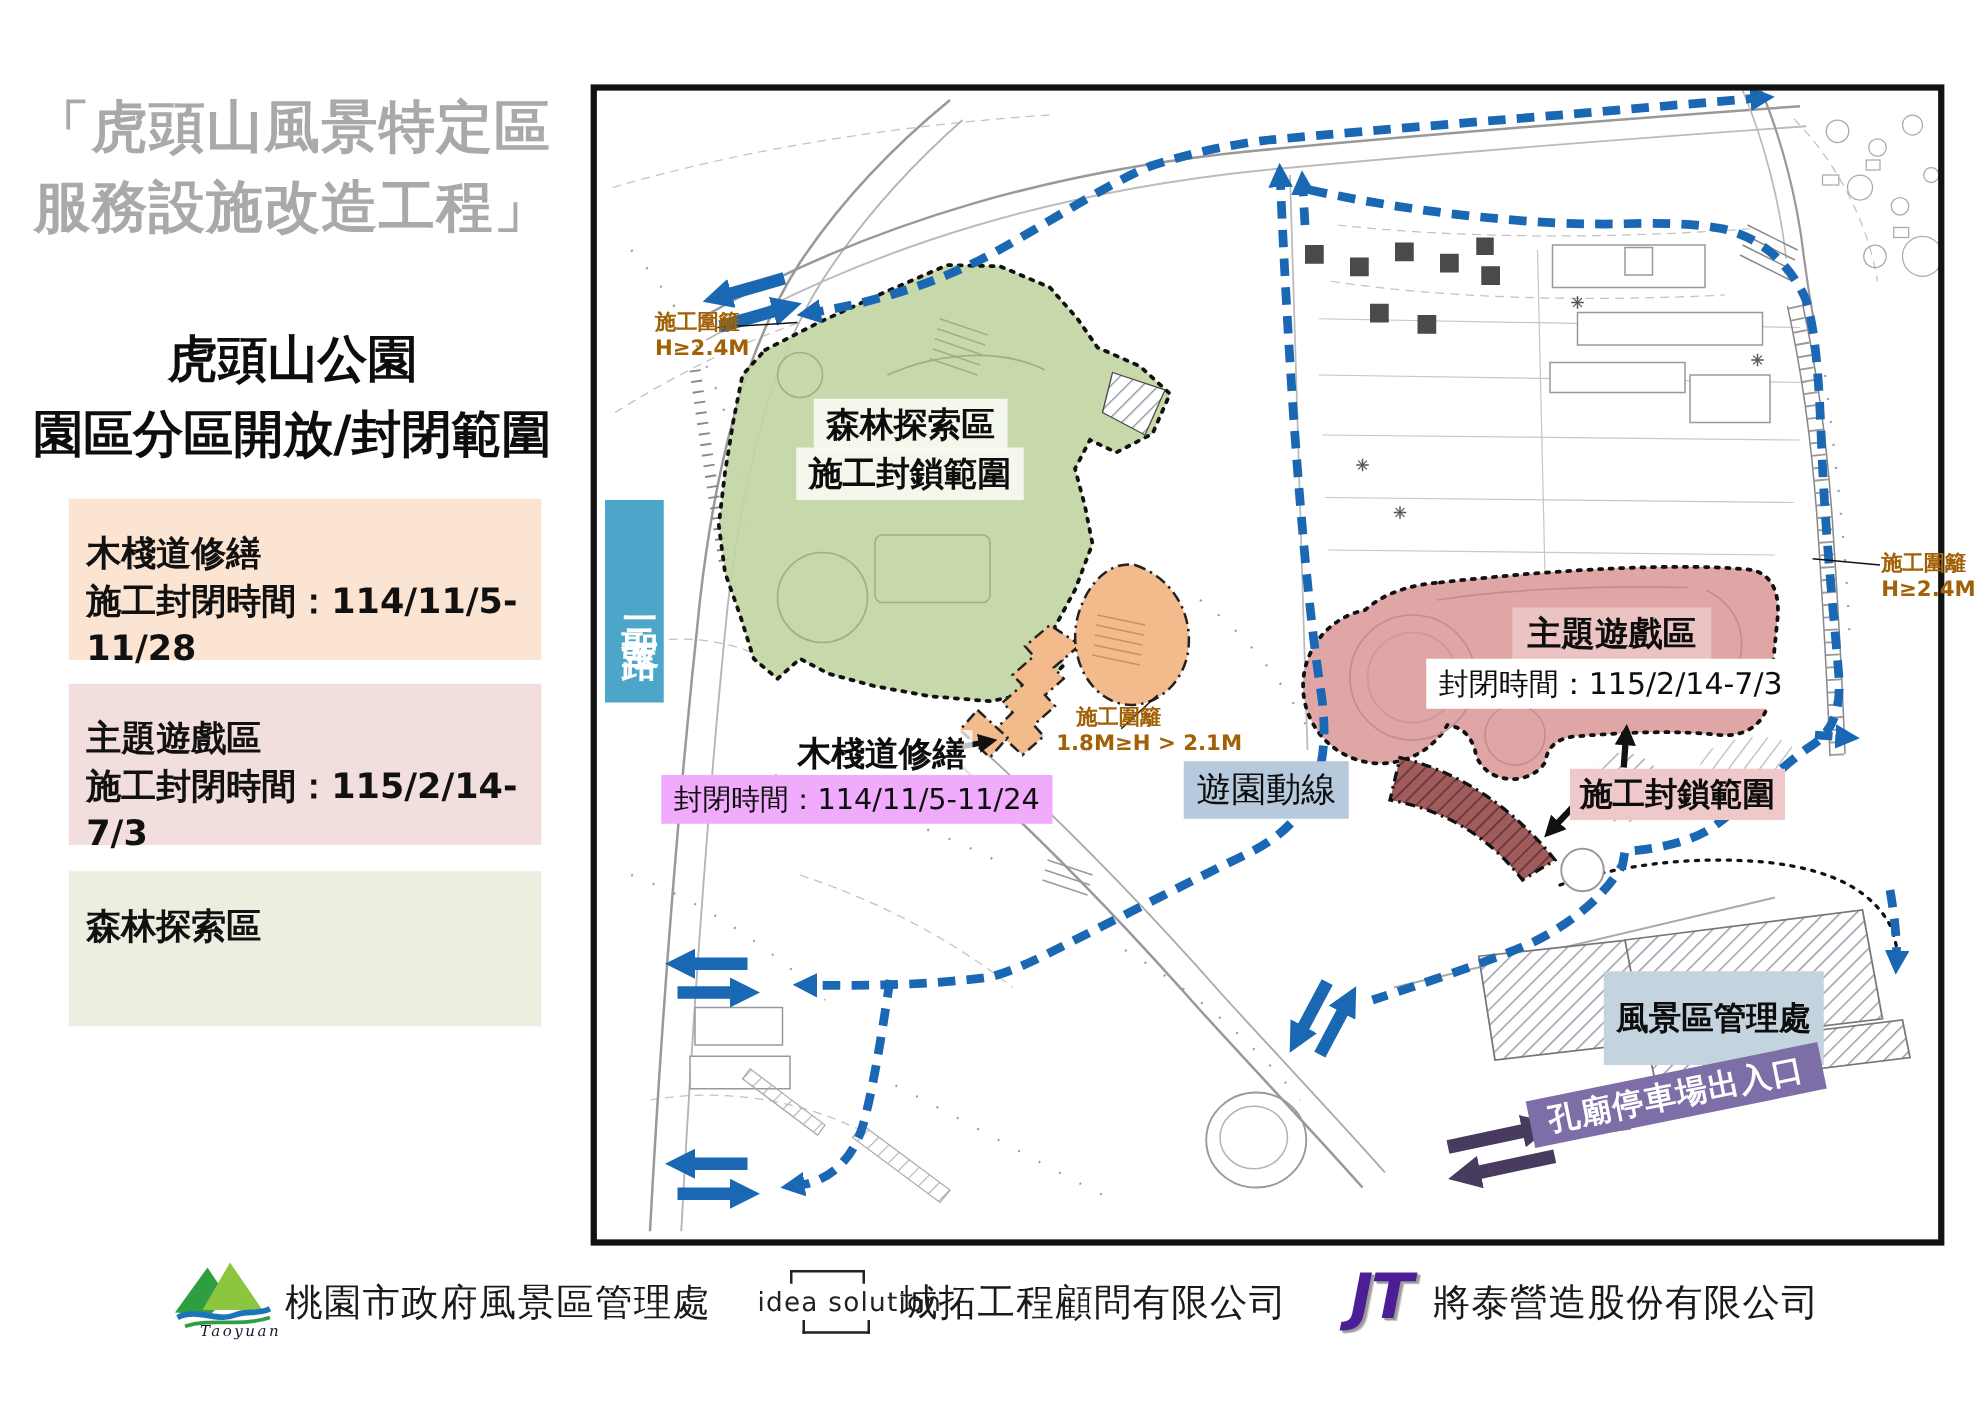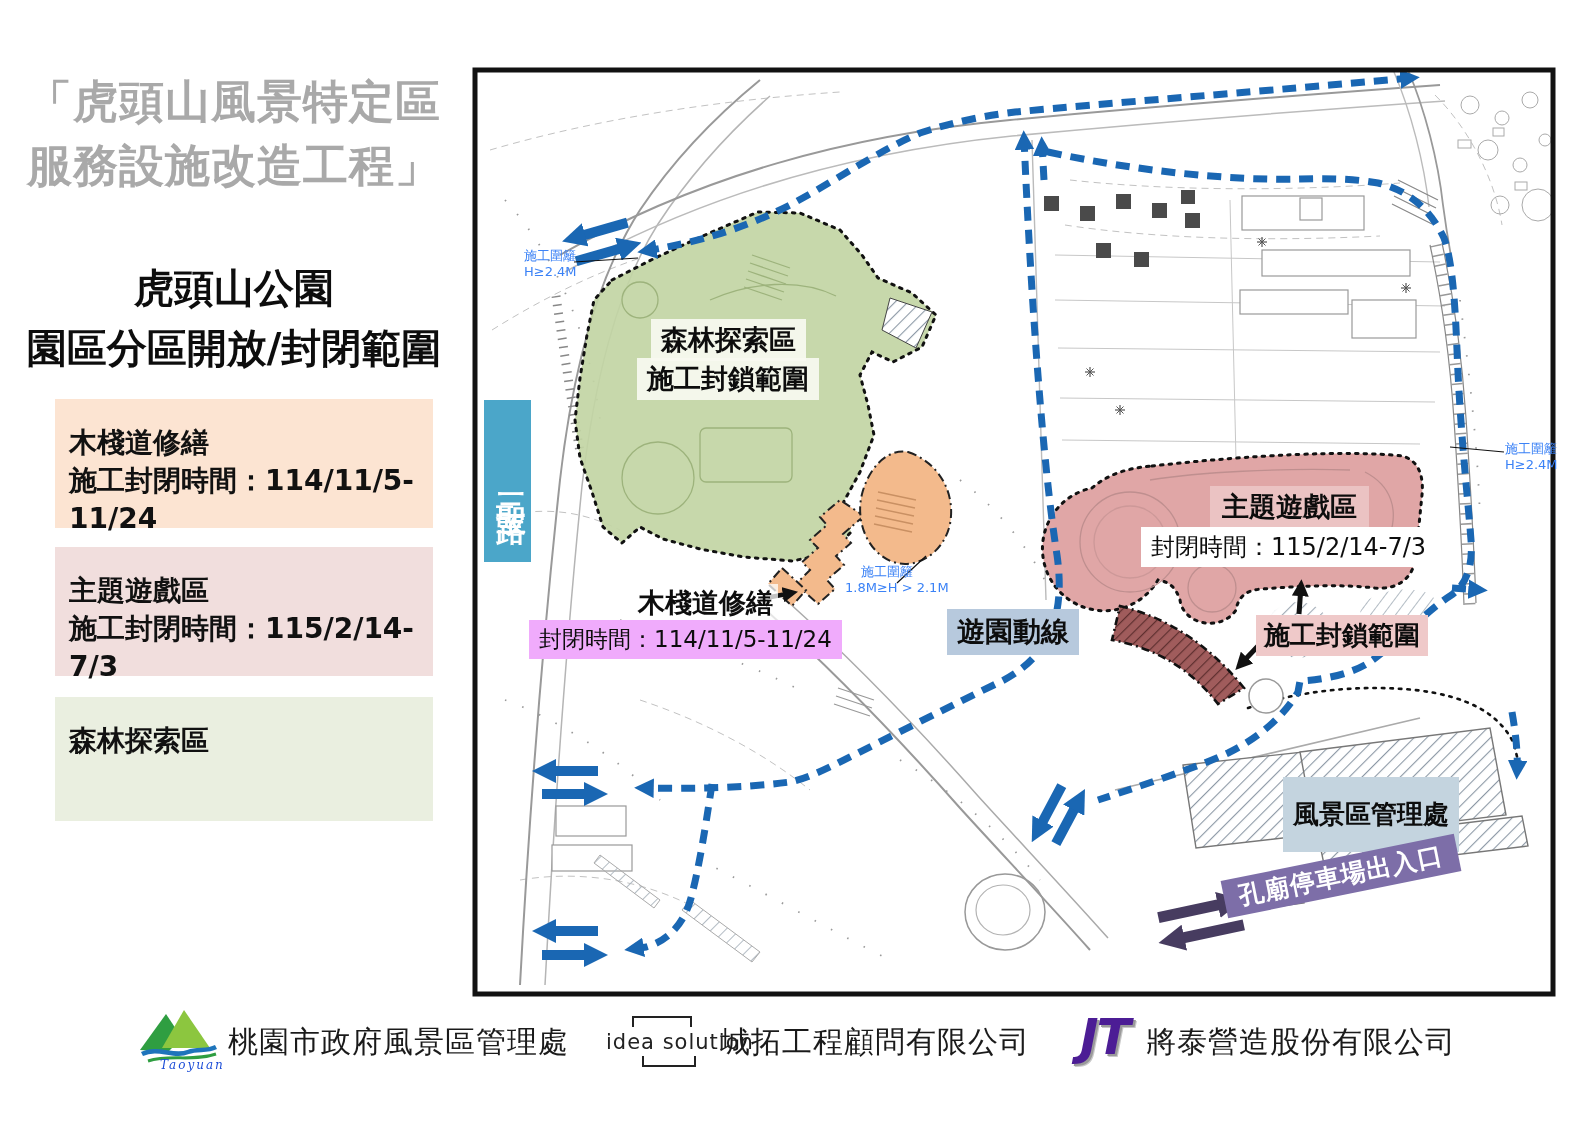--- a/index.html
+++ b/index.html
@@ -25,37 +25,37 @@
     color:#fff; font-weight:bold; font-size:30px; writing-mode:vertical-rl;
     text-orientation:upright; letter-spacing:11px; padding-top:10px; text-align:center;}
   .forest-title { left:651px; top:319px; background:rgba(247,249,240,.93); font-size:27px; font-weight:bold; padding:3px 10px;}
   .forest-range { left:637px; top:358px; background:rgba(247,249,240,.93); font-size:27px; font-weight:bold; padding:3px 10px;}
   .forest-closure { left:595px; top:416px; background:#f6e7d7; font-size:23px; padding:4px 10px;}
   .walkway-title { left:633px; top:584px; background:rgba(255,255,255,.75); font-size:27px; font-weight:bold; padding:1px 5px;}
   .walkway-closure { left:529px; top:620px; background:#f0abfc; font-size:23px; padding:4px 10px;}
   .theme-title { left:1210px; top:486px; background:#ebc3c3; font-size:27px; font-weight:bold; padding:3px 12px;}
   .theme-closure { left:1141px; top:527px; background:#ffffff; font-size:24px; padding:4px 10px;}
   .lock-label { left:1256px; top:615px; background:#efc9c9; font-size:26px; font-weight:bold; padding:3px 8px;}
-  .route-label { left:947px; top:609px; background:#b7c9dd; font-size:28px; font-weight:bold; padding:4px 10px;}
+  .route-label { left:947px; top:609px; background:#b7c9dd; font-size:28px; font-weight:normal; padding:4px 10px;}
   .admin-label { left:1283px; top:777px; background:#c4d4df; font-size:26px; font-weight:bold; padding:20px 10px;}
   .parking-label { left:1222px; top:857px; width:238px; height:38px; background:#7d6ea8;
     color:#fff; font-size:25px; font-weight:bold; text-align:center; line-height:38px;
     transform:rotate(-11.5deg); transform-origin:center; letter-spacing:1px;}
-  .fence-note { font-size:13px; line-height:1.22; color:#3b82f6; }
+  .fence-note { font-size:17px; line-height:1.22; color:#a16207;font-weight:bold; }
   .fence-left  { left:524px; top:248px; }
   .fence-right { left:1505px; top:441px; }
   .fence-mid   { left:845px; top:564px; }
   .fence-mid .l1 { margin-left:16px; }
 
   
   .org-name { position:absolute; top:1022px; font-size:30px; font-weight:normal; color:#1a1a1a; letter-spacing:1px;}
   .org1-name { left:228px; } .org2-name { left:720px; } .org3-name { left:1146px; }
   .tao-logo { position:absolute; left:136px; top:1000px; }
   .tao-script { position:absolute; left:160px; top:1058px; font-size:12px; font-style:italic;
-    color:#1d4ed8; font-family:"DejaVu Serif","Liberation Serif",serif; letter-spacing:2px;}
+    color:#0f172a; font-family:"DejaVu Serif","Liberation Serif",serif; letter-spacing:2px;}
   .idea-logo { position:absolute; left:606px; top:1030px; font-size:21px; color:#222;
     letter-spacing:1px; }
   .idea-logo .bk-top { position:absolute; left:26px; top:-14px; width:60px; height:11px;
     border:2px solid #222; border-bottom:none; }
   .idea-logo .bk-bot { position:absolute; left:36px; bottom:-13px; width:54px; height:11px;
     border:2px solid #222; border-top:none; }
   .jt-logo { position:absolute; left:1080px; top:1008px; font-size:50px; font-weight:900;
     font-style:italic; color:#4c1d95; text-shadow:2px 2px 0 #9a9a9a, 3px 3px 0 #c9c9c9;
     letter-spacing:-2px;}
 </style>
@@ -294,21 +294,21 @@
     <div>「虎頭山風景特定區</div>
     <div>服務設施改造工程」</div>
   </div>
   <div class="park-title">
     <div>虎頭山公園</div>
     <div>園區分區開放/封閉範圍</div>
   </div>
 
   <div class="zone-box z0">
     <div>木棧道修繕</div>
-    <div>施工封閉時間：114/11/5-11/24</div>
+    <div>施工封閉時間：114/11/5-11/28</div>
   </div>
   <div class="zone-box z1">
     <div>主題遊戲區</div>
     <div>施工封閉時間：115/2/14-7/3</div>
   </div>
   <div class="zone-box z2">
     <div>森林探索區</div>
   </div>
 
   <div class="mlabel road-label">三聖路</div>

